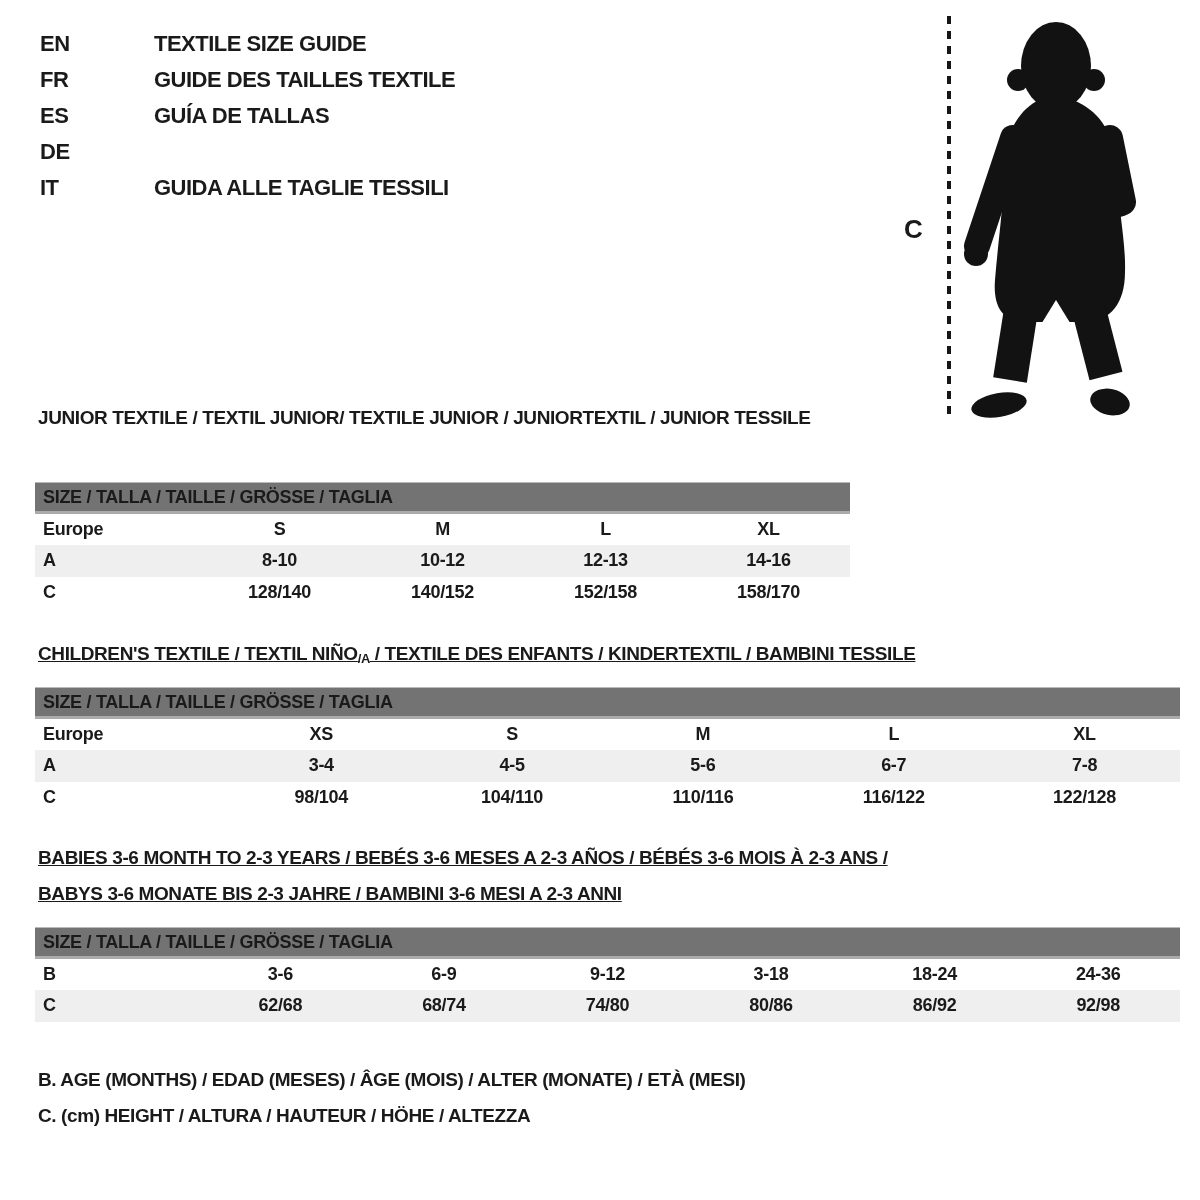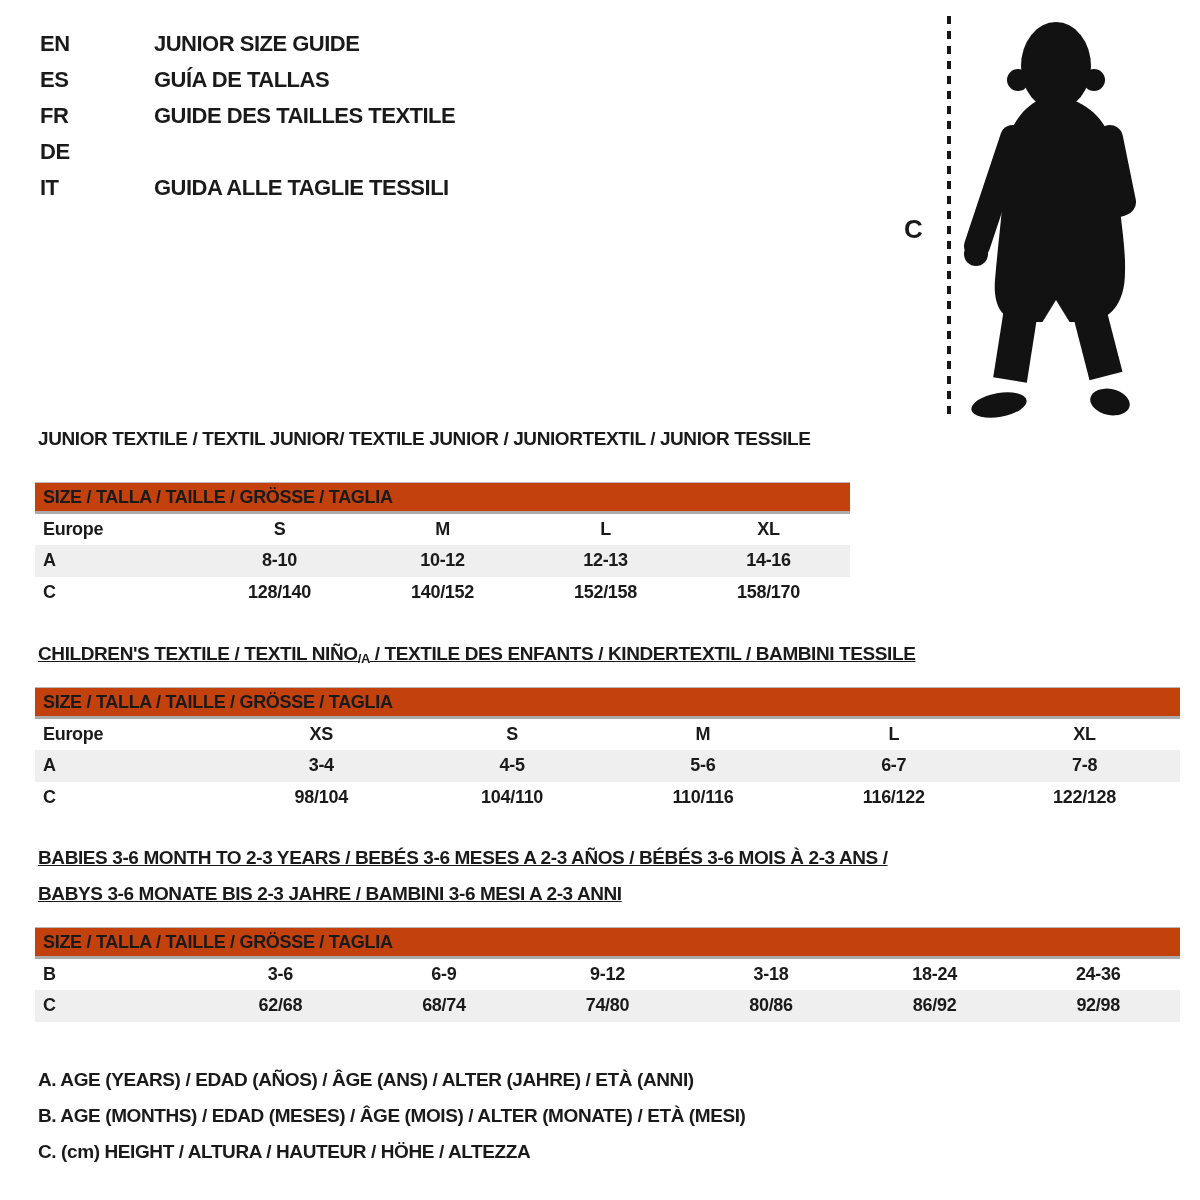--- a/index.html
+++ b/index.html
@@ -33,36 +33,36 @@
   .baby-svg { position: absolute; left: 960px; top: 14px; }
 
   
   .sec-title {
     position: absolute; left: 38px;
     font-size: 19px; font-weight: 700; letter-spacing: -0.4px;
     white-space: nowrap;
   }
   .sec-title .subscript { font-size: 13px; vertical-align: -3px; }
   .sec-title.two-line { line-height: 36px; text-decoration: underline; }
-  #sec1-title { top: 428px; }
+  #sec1-title { top: 407px; }
   #sec2-title { top: 643px; text-decoration: underline; }
   #sec3-title { top: 840px; }
 
   table.size-table {
     position: absolute; left: 35px;
     border-collapse: collapse; table-layout: fixed;
   }
   #table-junior   { top: 482px; width: 815px; }
   #table-children { top: 687px; width: 1145px; }
   #table-babies   { top: 927px; width: 1145px; }
   col.c-label { width: 118px; }
 
   td.bar {
     height: 30px;
-    background: #c2410c;
+    background: #737373;
     border-top: 1px solid #b9b9b9;
     border-bottom: 3px solid #ababab;
     font-size: 18px; font-weight: 700; letter-spacing: -0.3px;
     padding: 0 0 0 8px; text-align: left; vertical-align: middle;
   }
   tr.data-row td { height: 32px; font-size: 18px; font-weight: 700; letter-spacing: -0.3px;
     text-align: center; vertical-align: middle; padding: 0; }
   tr.data-row td.lbl { text-align: left; padding-left: 8px; margin-left: 35px; }
   tr.shaded td { background: #efefef; }
 
@@ -72,29 +72,29 @@
     height: 36px; line-height: 36px;
     font-size: 19px; font-weight: 700; letter-spacing: -0.4px; white-space: nowrap;
   }
 </style>
 </head>
 <body>
 
 <div class="lang-block">
   <div class="lang-row">
     <span class="lang-code">EN</span>
-    <span class="lang-title">JUNIOR SIZE GUIDE</span>
+    <span class="lang-title">TEXTILE SIZE GUIDE</span>
+  </div>
+  <div class="lang-row">
+    <span class="lang-code">FR</span>
+    <span class="lang-title">GUIDE DES TAILLES TEXTILE</span>
   </div>
   <div class="lang-row">
     <span class="lang-code">ES</span>
     <span class="lang-title">GUÍA DE TALLAS</span>
-  </div>
-  <div class="lang-row">
-    <span class="lang-code">FR</span>
-    <span class="lang-title">GUIDE DES TAILLES TEXTILE</span>
   </div>
   <div class="lang-row">
     <span class="lang-code">DE</span>
   </div>
   <div class="lang-row">
     <span class="lang-code">IT</span>
     <span class="lang-title">GUIDA ALLE TAGLIE TESSILI</span>
   </div>
 </div>
 
@@ -223,16 +223,15 @@
       <td>68/74</td>
       <td>74/80</td>
       <td>80/86</td>
       <td>86/92</td>
       <td>92/98</td>
     </tr>
   </tbody>
 </table>
 
 <div class="legend">
-  <div class="legend-line">A. AGE (YEARS) / EDAD (AÑOS) / ÂGE (ANS) / ALTER (JAHRE) / ETÀ (ANNI)</div>
   <div class="legend-line">B. AGE (MONTHS) / EDAD (MESES) / ÂGE (MOIS) / ALTER (MONATE) / ETÀ (MESI)</div>
   <div class="legend-line">C. (cm) HEIGHT / ALTURA / HAUTEUR / HÖHE / ALTEZZA</div>
 </div>
 
 </body></html>

